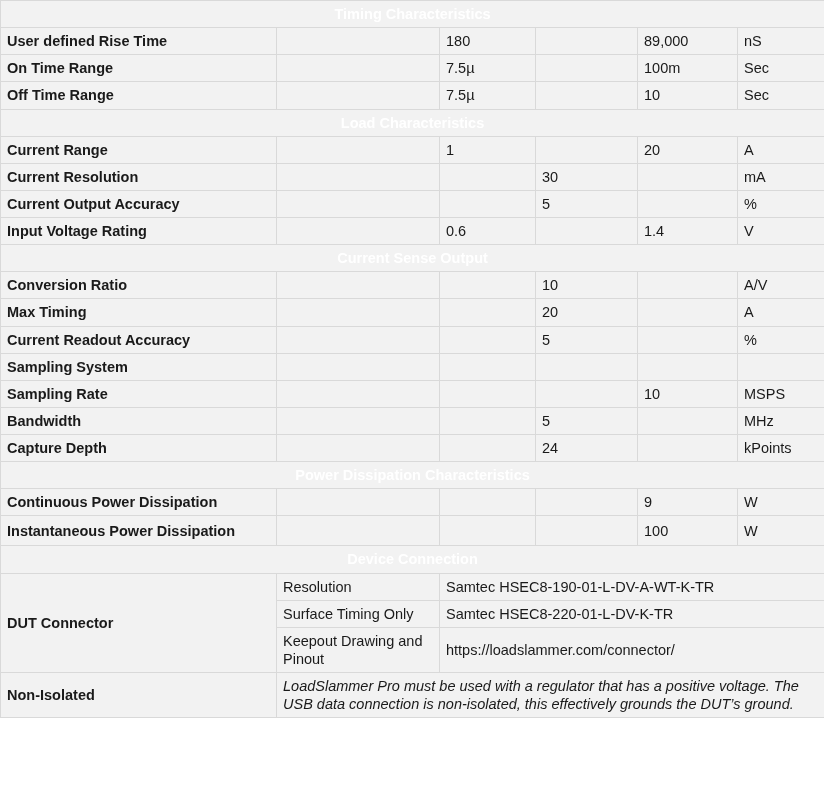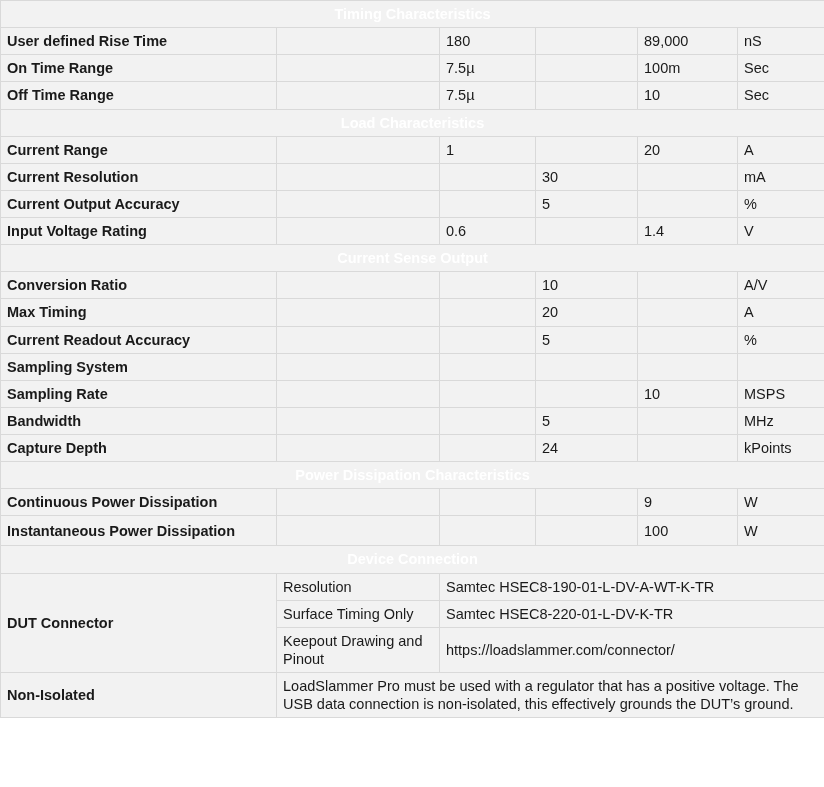--- a/index.html
+++ b/index.html
@@ -48,20 +48,21 @@
   }
   .col1 { width: 276px; }
   .col2 { width: 163px; }
   .col3 { width: 96px; }
   .col4 { width: 102px; }
   .col5 { width: 100px; }
   .col6 { width: 87px; }
   .tall { height: 30px; }
   .note-cell {
     line-height: 1.3;
+    font-style: italic;
   }
 </style>
 </head>
 <body>
 
 <table id="spec-table">
   <colgroup>
     <col class="col1">
       <col class="col2">
       <col class="col3">

